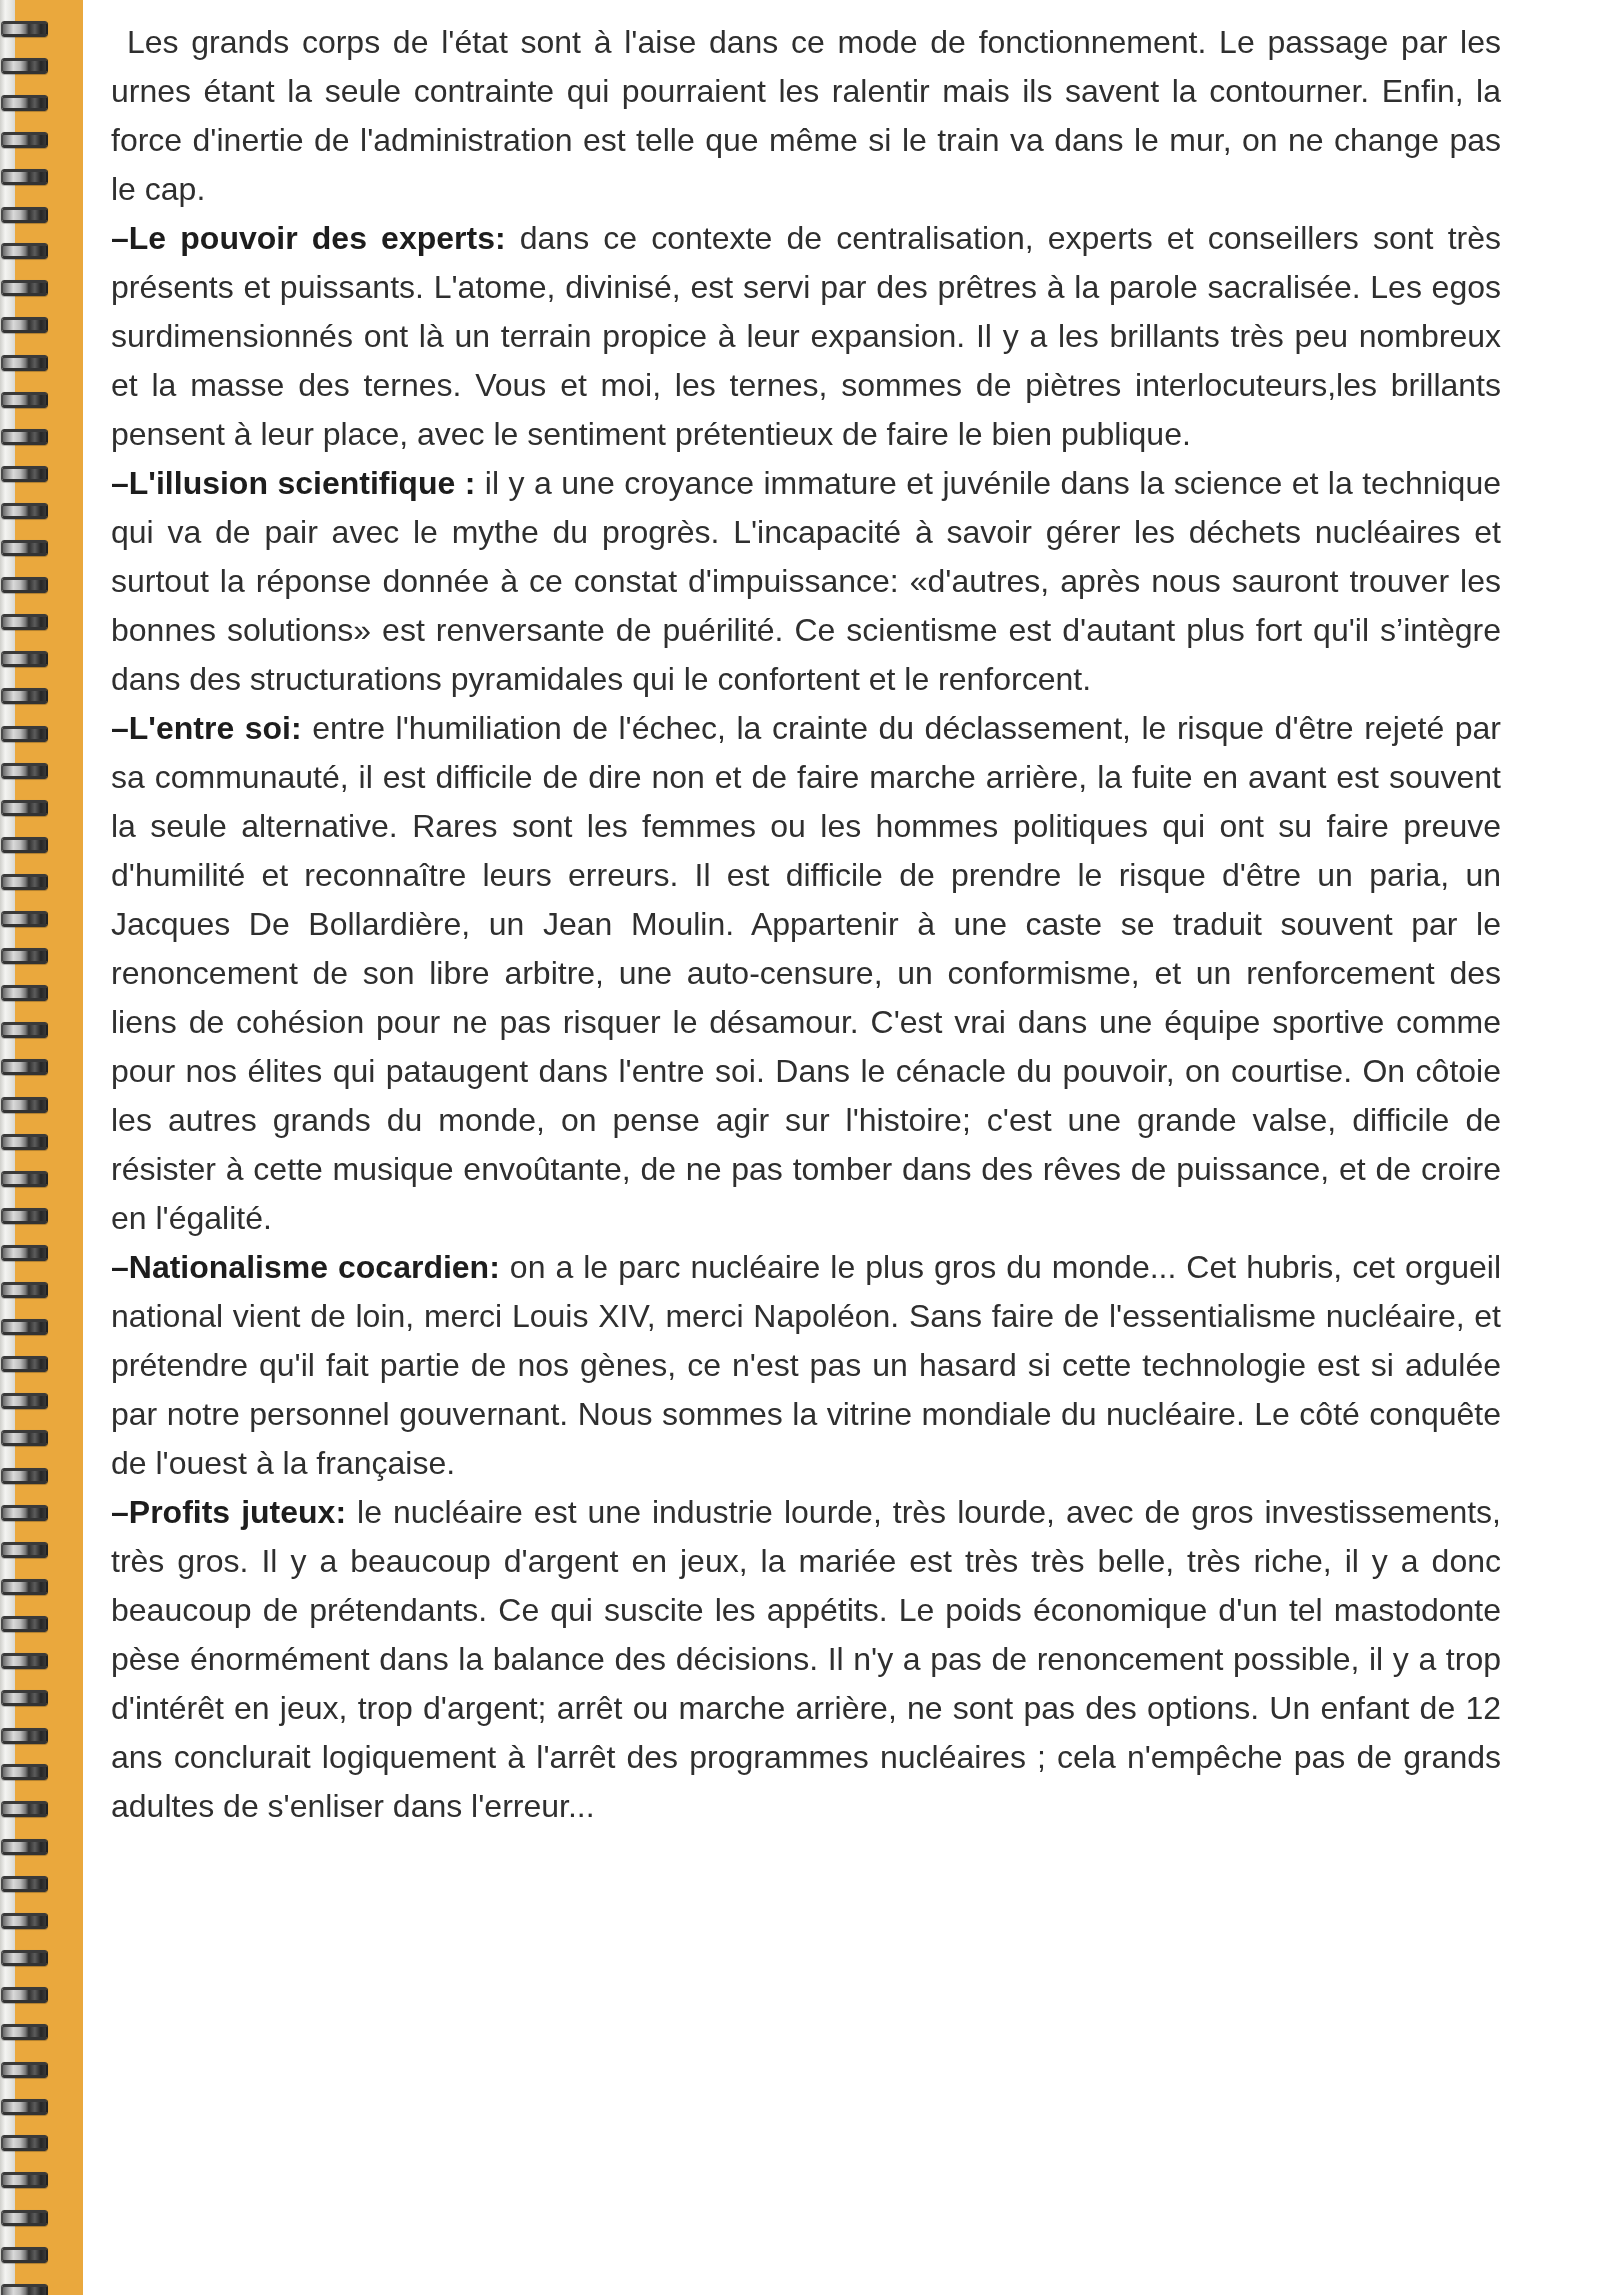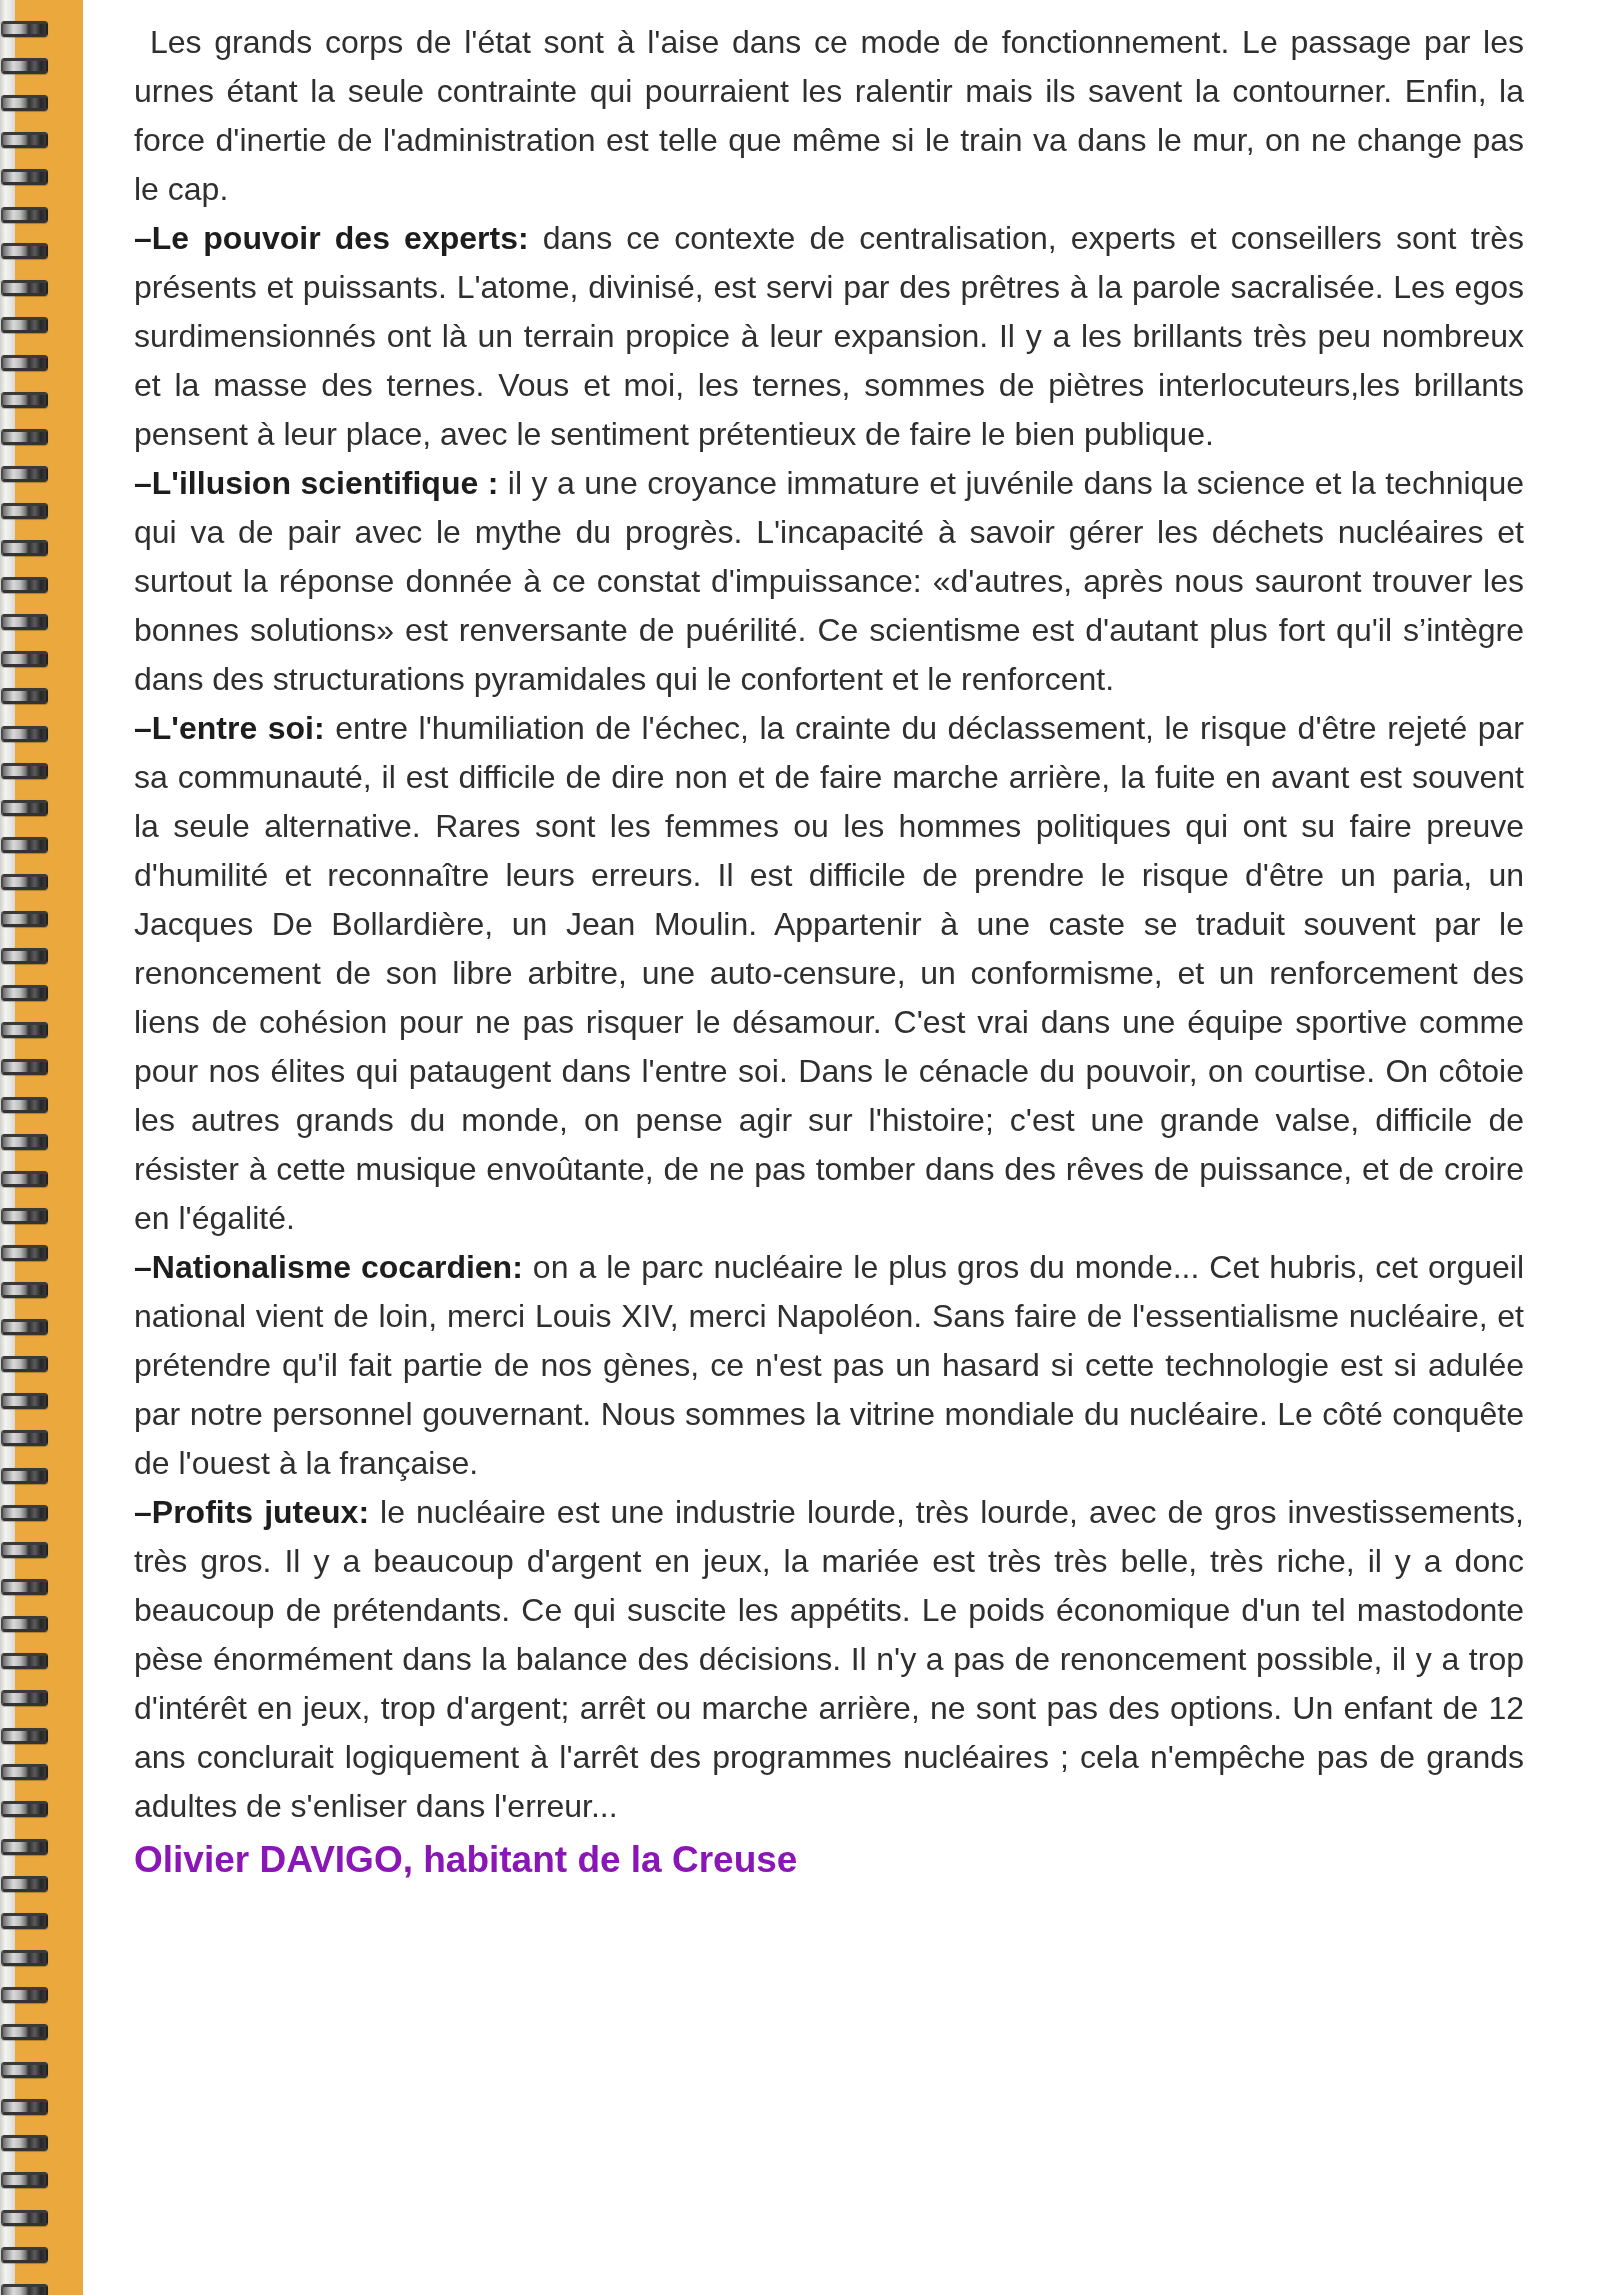--- a/index.html
+++ b/index.html
@@ -52,21 +52,20 @@
   
   .content {
     position: absolute;
     left: 111px;
     top: 17.7px;
     width: 1390px;
     color: #2f2f2f;
     font-size: 32px;
     line-height: 49px;
     text-align: justify;
-    margin-left: 23px;
   }
   .para {
     margin: 0;
   }
   .para.first {
     text-indent: 16px;
   }
   .para strong {
     font-weight: 700;
     color: #1d1d1d;
@@ -149,15 +148,14 @@
     <div class="ring" style="top: 2284px;"></div>
   </div>
 
 <div class="content" style="color: rgb(47, 47, 47);">
   <p class="para first"><strong></strong><span>Les grands corps de l'état sont à l'aise dans ce mode de fonctionnement. Le passage par les urnes étant la seule contrainte qui pourraient les ralentir mais ils savent la contourner. Enfin, la force d'inertie de l'administration est telle que même si le train va dans le mur, on ne change pas le cap.</span></p>
   <p class="para"><strong>–Le pouvoir des experts:</strong><span> dans ce contexte de centralisation, experts et conseillers sont très présents et puissants. L'atome, divinisé, est servi par des prêtres à la parole sacralisée. Les egos surdimensionnés ont là un terrain propice à leur expansion. Il y a les brillants très peu nombreux et la masse des ternes. Vous et moi, les ternes, sommes de piètres interlocuteurs,les brillants pensent à leur place, avec le sentiment prétentieux de faire le bien publique.</span></p>
   <p class="para"><strong>–L'illusion scientifique :</strong><span> il y a une croyance immature et juvénile dans la science et la technique qui va de pair avec le mythe du progrès. L'incapacité à savoir gérer les déchets nucléaires et surtout la réponse donnée à ce constat d'impuissance: «d'autres, après nous sauront trouver les bonnes solutions» est renversante de puérilité. Ce scientisme est d'autant plus fort qu'il s’intègre dans des structurations pyramidales qui le confortent et le renforcent.</span></p>
   <p class="para"><strong>–L'entre soi:</strong><span> entre l'humiliation de l'échec, la crainte du déclassement, le risque d'être rejeté par sa communauté, il est difficile de dire non et de faire marche arrière, la fuite en avant est souvent la seule alternative. Rares sont les femmes ou les hommes politiques qui ont su faire preuve d'humilité et reconnaître leurs erreurs. Il est difficile de prendre le risque d'être un paria, un Jacques De Bollardière, un Jean Moulin. Appartenir à une caste se traduit souvent par le renoncement de son libre arbitre, une auto-censure, un conformisme, et un renforcement des liens de cohésion pour ne pas risquer le désamour. C'est vrai dans une équipe sportive comme pour nos élites qui pataugent dans l'entre soi. Dans le cénacle du pouvoir, on courtise. On côtoie les autres grands du monde, on pense agir sur l'histoire; c'est une grande valse, difficile de résister à cette musique envoûtante, de ne pas tomber dans des rêves de puissance, et de croire en l'égalité.</span></p>
   <p class="para"><strong>–Nationalisme cocardien:</strong><span> on a le parc nucléaire le plus gros du monde... Cet hubris, cet orgueil national vient de loin, merci Louis XIV, merci Napoléon. Sans faire de l'essentialisme nucléaire, et prétendre qu'il fait partie de nos gènes, ce n'est pas un hasard si cette technologie est si adulée par notre personnel gouvernant. Nous sommes la vitrine mondiale du nucléaire. Le côté conquête de l'ouest à la française.</span></p>
   <p class="para"><strong>–Profits juteux:</strong><span> le nucléaire est une industrie lourde, très lourde, avec de gros investissements, très gros. Il y a beaucoup d'argent en jeux, la mariée est très très belle, très riche, il y a donc beaucoup de prétendants. Ce qui suscite les appétits. Le poids économique d'un tel mastodonte pèse énormément dans la balance des décisions. Il n'y a pas de renoncement possible, il y a trop d'intérêt en jeux, trop d'argent; arrêt ou marche arrière, ne sont pas des options. Un enfant de 12 ans conclurait logiquement à l'arrêt des programmes nucléaires ; cela n'empêche pas de grands adultes de s'enliser dans l'erreur...</span></p>
-  <div class="signature" style="color: rgb(138, 22, 181);">Olivier DAVIGO, habitant de la Creuse</div>
 </div>
 
 
 </body></html>

